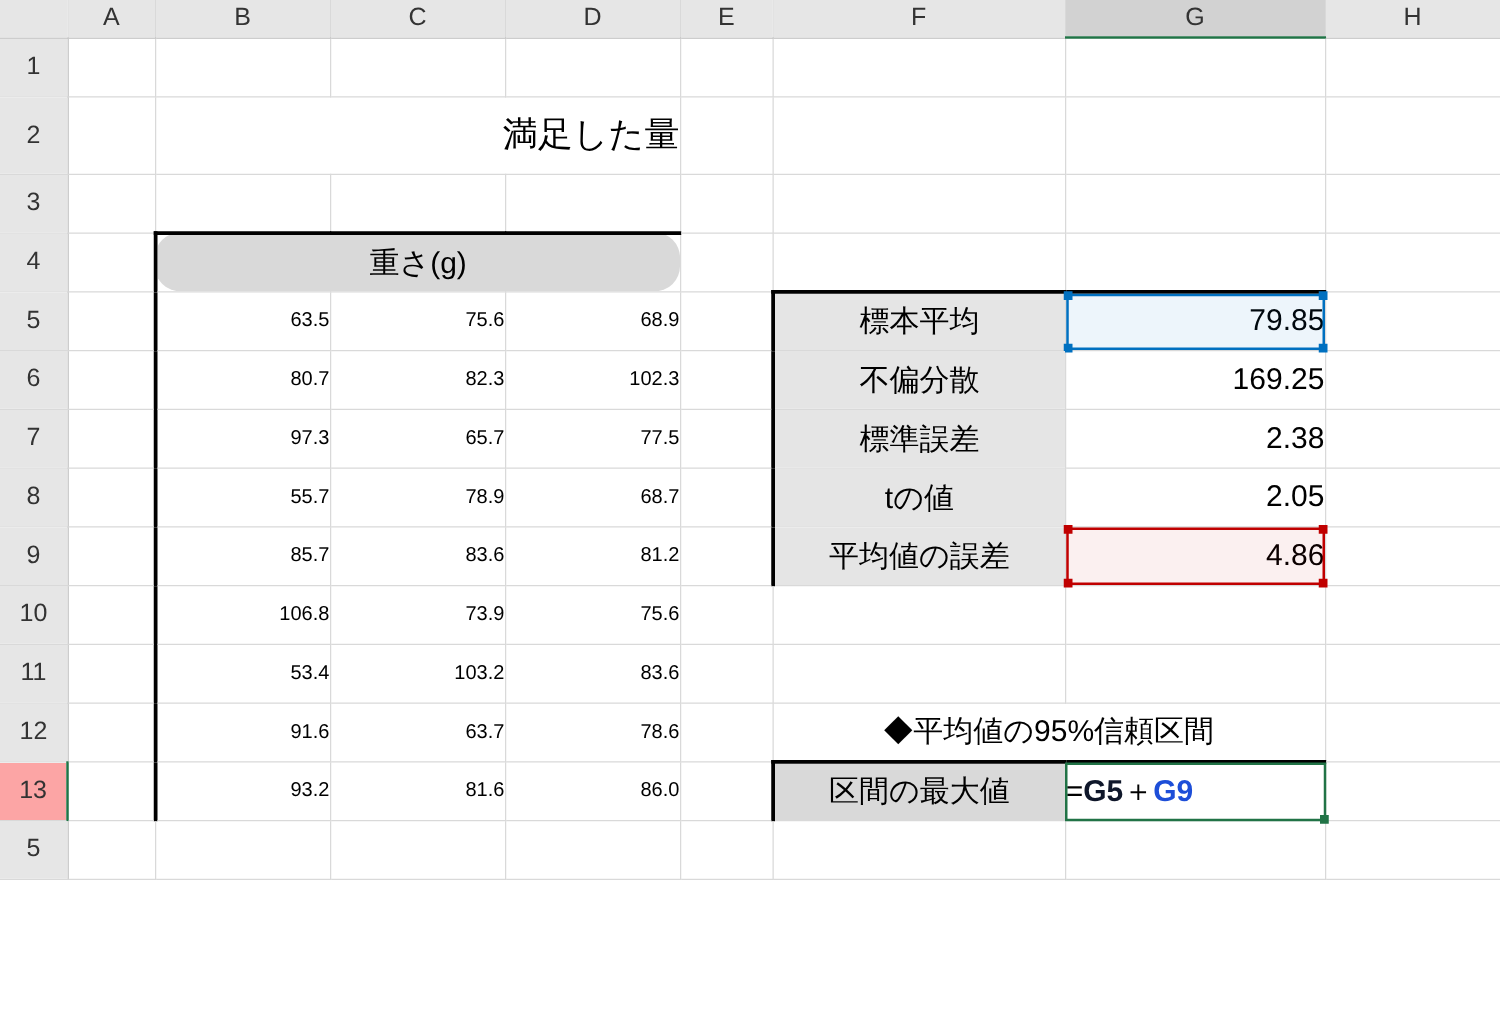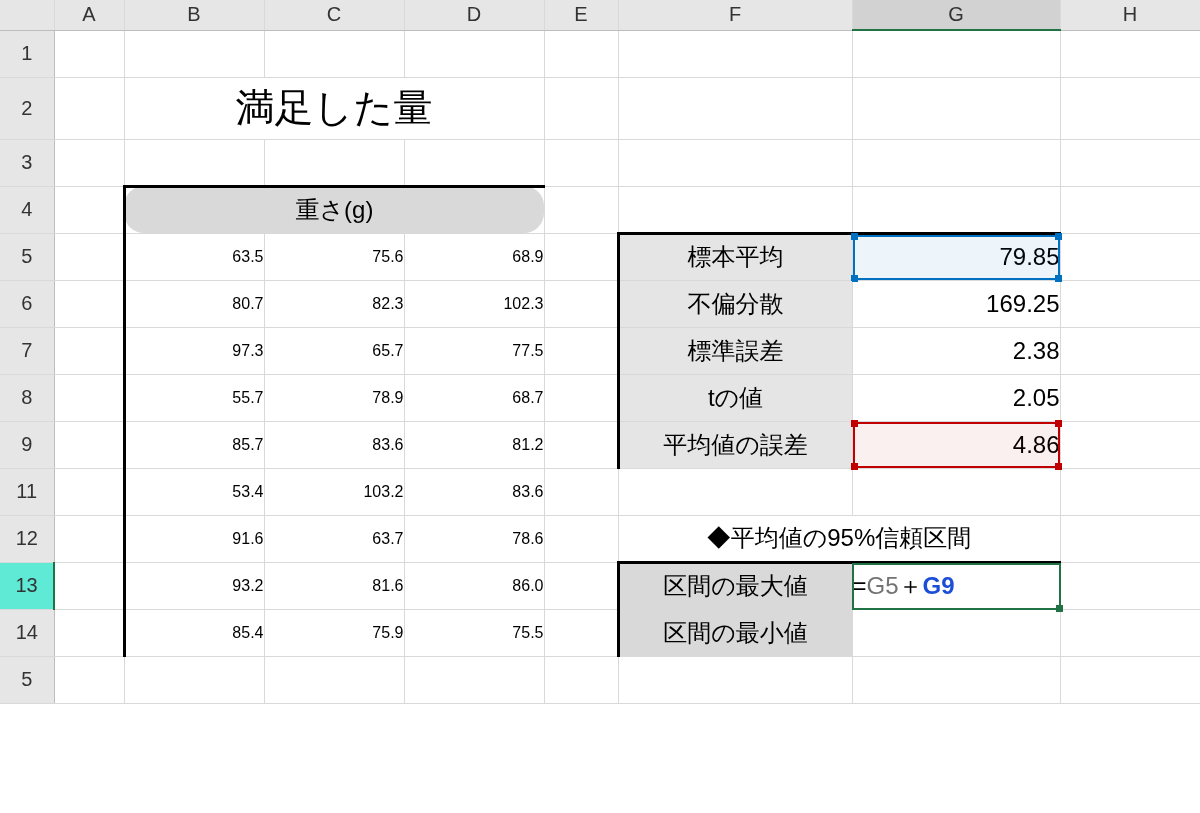--- a/index.html
+++ b/index.html
@@ -45,24 +45,24 @@
     text-align:center;
     font-size:20px;
     color:#333;
   }
   .hcell.row { border-right:1px solid #bdbdbd; border-bottom:1px solid #d9d9d9; }
   .hcell.col { border-bottom:1px solid #bdbdbd; border-right:1px solid #d9d9d9; }
   tr.headrow td, tr.headrow th { height:30px; }
   
   .hcell.activeCol { background:#d2d2d2; border-bottom:2px solid #217346; }
   
-  .hcell.activeRow { background:#5eead4; border-right:2px solid #217346; }
-
-  
-  .title { font-size:39px; font-weight:bold; padding-left:4px; text-align:center; white-space:nowrap;font-family:Liberation Serif, serif; }
+  .hcell.activeRow { background:#fca5a5; border-right:2px solid #217346; }
+
+  
+  .title { font-size:28px; font-weight:bold; padding-left:4px; text-align:right; white-space:nowrap;font-family:Liberation Serif, serif; }
 
   
   .wt-headercell {
     background:#d9d9d9;
     border:1px solid #000;
     text-align:center;
     font-size:24px;
     font-weight:normal;
   }
   .wt-cell {
@@ -161,21 +161,21 @@
     border:2px solid #217346;
     pointer-events:none;
   }
   .active-edit .fh {
     position:absolute;
     right:-4px; bottom:-4px;
     width:7px;height:7px;background:#217346;
   }
 
   .f-eq { color:#000; }
-  .f-ref-b { color:#737373; font-weight:normal; }
+  .f-ref-b { color:#0f172a; font-weight:bold; }
   .f-ref-r { color:#1d4ed8; font-weight:bold; }
   .f-plus { color:#000; }
 
   .ci-heading { font-size:24px; font-weight:bold; text-align:center; padding-left:2px; white-space:nowrap; }
 
 </style>
 </head>
 <body>
 
 <table class="sheet">
@@ -313,20 +313,31 @@
     <td class="st-val st-outer-right st-outer-bot">
        <span>4.86</span>
        <div class="ref-red">
             <span class="h1"></span>
             <span class="h2"></span>
           </div>
     </td>
     <td></td>
   </tr>
 
+  <tr>
+    <th class="hcell row">10</th>
+    <td></td>
+    <td class="wt-cell wt-outer-left">106.8</td>
+    <td class="wt-cell">73.9</td>
+    <td class="wt-cell wt-outer-right">75.6</td>
+    <td></td>
+        <td></td>
+        <td></td>
+        <td></td>
+  </tr>
 
   <tr>
     <th class="hcell row">11</th>
     <td></td>
     <td class="wt-cell wt-outer-left">53.4</td>
     <td class="wt-cell">103.2</td>
     <td class="wt-cell wt-outer-right">83.6</td>
     <td></td>
         <td></td>
         <td></td>
@@ -354,31 +365,20 @@
     <td class="ci-label ci-outer-left ci-outer-top">区間の最大値</td>
     <td class="ci-val ci-outer-right ci-outer-top">
        <span class="f-eq">=</span><span class="f-ref-b">G5</span><span class="f-plus">＋</span><span class="f-ref-r">G9</span>
        <div class="active-edit">
             <span class="fh"></span>
           </div>
     </td>
     <td></td>
   </tr>
 
-  <tr>
-    <th class="hcell row">14</th>
-    <td></td>
-    <td class="wt-cell wt-outer-left wt-outer-bot">85.4</td>
-    <td class="wt-cell wt-outer-bot">75.9</td>
-    <td class="wt-cell wt-outer-right wt-outer-bot">75.5</td>
-    <td></td>
-    <td class="ci-label ci-outer-left ci-outer-bot">区間の最小値</td>
-    <td class="ci-val ci-outer-right ci-outer-bot"></td>
-    <td></td>
-  </tr>
 
   <tr>
     <th class="hcell row">5</th>
     <td></td>
         <td></td>
         <td></td>
         <td></td>
         <td></td>
         <td></td>
         <td></td>

